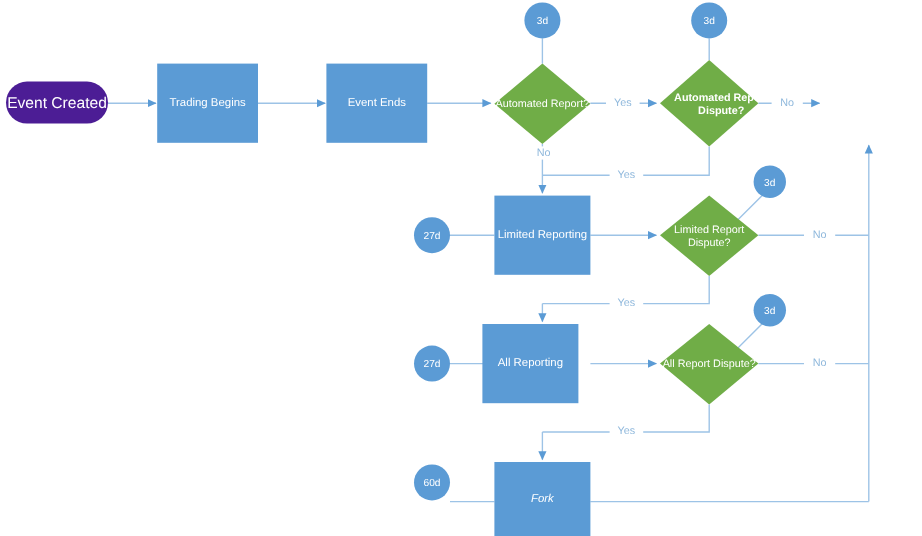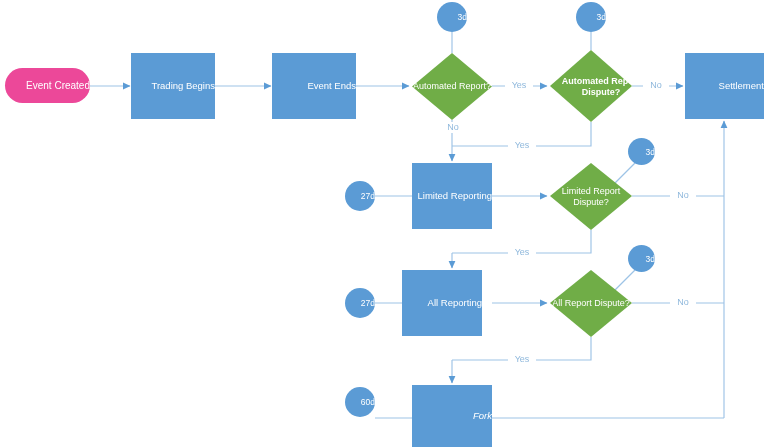--- a/index.html
+++ b/index.html
@@ -2,23 +2,23 @@
 <html><head>
 <meta charset="utf-8">
 <style>
   html,body{margin:0;padding:0;background:#ffffff;}
   body{
     font-family:"Liberation Sans","DejaVu Sans",sans-serif;
     width:768px;height:447px;position:relative;overflow:hidden;
   }
   #canvas{position:absolute;left:0;top:0;width:768px;height:447px;}
   svg.layer{position:absolute;left:0;top:0;width:768px;height:447px;}
-  .node{position:absolute;box-sizing:border-box;display:flex;align-items:center;justify-content:flex-end;text-align:center;color:#ffffff;}
+  .node{position:absolute;box-sizing:border-box;display:flex;align-items:center;justify-content:center;text-align:center;color:#ffffff;}
   .rect{background:#5B9BD5;font-size:9.5px;line-height:12px;}
-  .pill{background:#ec4899;border-radius:20px;font-size:10px;}
+  .pill{background:#4c1d95;border-radius:20px;font-size:13px;}
   .circ{background:#5B9BD5;border-radius:50%;font-size:8.5px;}
   .dlabel{position:absolute;color:#ffffff;font-size:9px;line-height:11.5px;text-align:center;
           display:flex;align-items:center;justify-content:center;pointer-events:none;}
   .elabel{position:absolute;color:#8FB8DC;font-size:9px;background:#ffffff;padding:0 2px;
           text-align:center;line-height:11px;}
 </style>
 </head>
 <body>
 
 <div id="canvas">
@@ -88,23 +88,20 @@
   </div>
 
   <div class="node rect" style="left:131px;top:53px;width:84px;height:66px;">
     <span>Trading Begins</span>
   </div>
 
   <div class="node rect" style="left:272px;top:53px;width:84px;height:66px;">
     <span>Event Ends</span>
   </div>
 
-  <div class="node rect" style="left:685px;top:53px;width:79px;height:66px;">
-    <span>Settlement</span>
-  </div>
 
   <div class="node rect" style="left:412px;top:163px;width:80px;height:66px;">
     <span>Limited Reporting</span>
   </div>
 
   <div class="node rect" style="left:402px;top:270px;width:80px;height:66px;">
     <span>All Reporting</span>
   </div>
 
   <div class="node rect" style="left:412px;top:385px;width:80px;height:62px;font-style:italic;">

